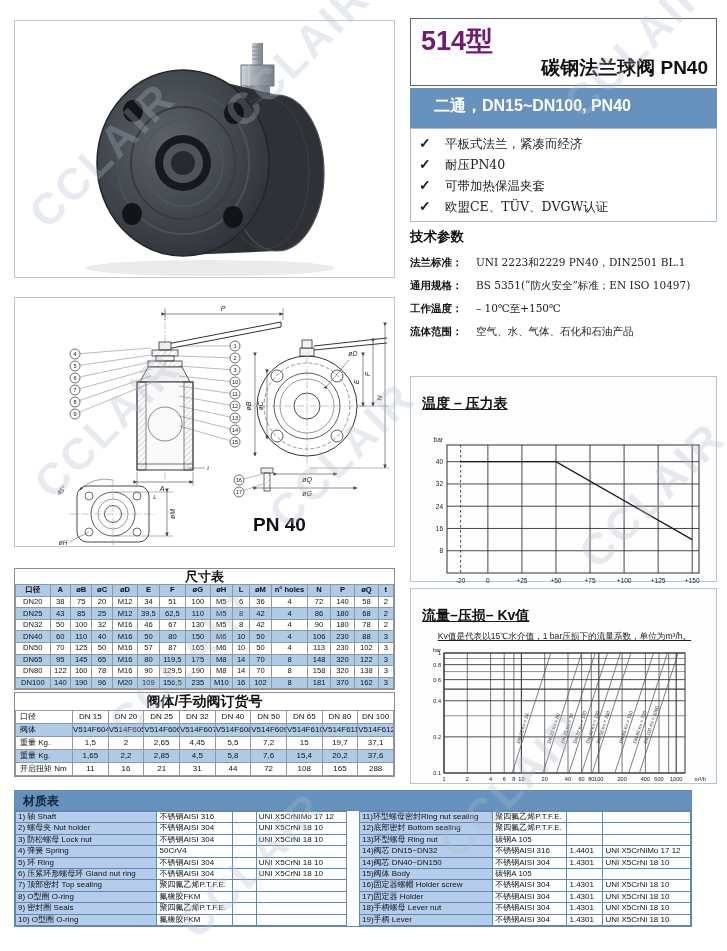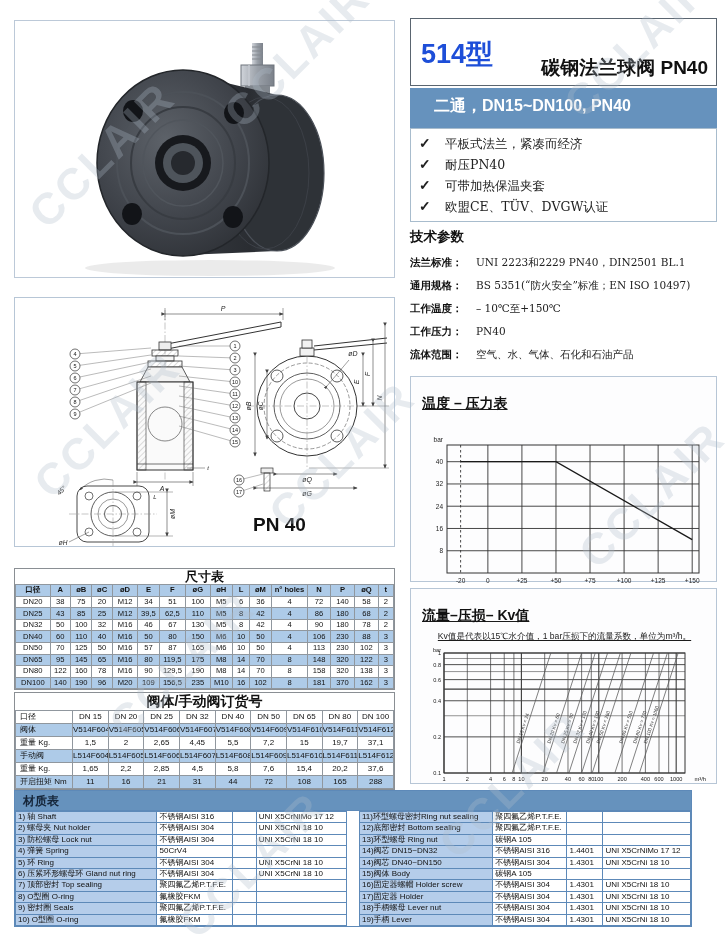--- a/index.html
+++ b/index.html
@@ -5,21 +5,21 @@
   html,body{margin:0;padding:0;background:#ffffff;}
   #page{position:relative;width:727px;height:951px;background:#ffffff;overflow:hidden;
         font-family:"Liberation Sans",sans-serif;color:#1c1c1c;}
   .wm{position:absolute;font-weight:bold;font-size:44px;letter-spacing:3px;
       color:rgba(176,190,202,0.30);transform:rotate(-45deg);pointer-events:none;z-index:6;white-space:nowrap;}
   .panel{position:absolute;background:#fff;border:1px solid #bcc9d8;box-sizing:border-box;z-index:2;}
 
   
   #title-box{position:absolute;left:410px;top:18px;width:307px;height:68px;border:1px solid #5a6570;
              background:#fff;box-sizing:border-box;z-index:2;}
-  #title-box .model{position:absolute;left:10px;top:17px;font-size:27px;font-weight:bold;color:#1d4ed8;}
+  #title-box .model{position:absolute;left:10px;top:4px;font-size:27px;font-weight:bold;color:#701a75;}
   #title-box .product{position:absolute;right:8px;bottom:4px;font-size:19px;font-weight:bold;color:#111;}
   #banner{position:absolute;left:410px;top:88px;width:307px;height:44px;background:#6692bd;
           color:#fff;font-weight:bold;font-size:16px;line-height:36px;padding-left:24px;
           box-sizing:border-box;z-index:2;}
   #features-box{position:absolute;left:410px;top:128px;width:307px;height:94px;border:1px solid #a8bccd;
                 background:#fff;box-sizing:border-box;padding:6px 8px 0 8px;z-index:2;}
   .feat-row{display:flex;align-items:flex-start;margin-bottom:4px;}
   .feat-check{width:26px;flex:none;font-size:14px;font-weight:bold;color:#222;line-height:17px;}
   .feat-text{font-size:12.5px;line-height:17px;color:#222;font-family:"DejaVu Serif",serif;}
   #tech-params{position:absolute;left:410px;top:228px;width:307px;z-index:2;}
@@ -531,32 +531,20 @@
               <td>2</td>
               <td>2,65</td>
               <td>4,45</td>
               <td>5,5</td>
               <td>7,2</td>
               <td>15</td>
               <td>19,7</td>
               <td>37,1</td>
             </tr>
             <tr>
-              <td>手动阀</td>
-              <td>L514F604</td>
-              <td>L514F605</td>
-              <td>L514F606</td>
-              <td>L514F607</td>
-              <td>L514F608</td>
-              <td>L514F609</td>
-              <td>L514F610</td>
-              <td>L514F611</td>
-              <td>L514F612</td>
-            </tr>
-            <tr>
               <td>重量  Kg.</td>
               <td>1,65</td>
               <td>2,2</td>
               <td>2,85</td>
               <td>4,5</td>
               <td>5,8</td>
               <td>7,6</td>
               <td>15,4</td>
               <td>20,2</td>
               <td>37,6</td>
@@ -756,24 +744,20 @@
       <span class="tp-label">法兰标准：</span>
       <span class="tp-value">UNI 2223和2229 PN40，DIN2501 BL.1</span>
     </div>
     <div class="tp-row">
       <span class="tp-label">通用规格：</span>
       <span class="tp-value">BS 5351(“防火安全”标准；EN ISO 10497)</span>
     </div>
     <div class="tp-row">
       <span class="tp-label">工作温度：</span>
       <span class="tp-value">– 10℃至+150℃</span>
-    </div>
-    <div class="tp-row">
-      <span class="tp-label">工作压力：</span>
-      <span class="tp-value">PN40</span>
     </div>
     <div class="tp-row">
       <span class="tp-label">流体范围：</span>
       <span class="tp-value">空气、水、气体、石化和石油产品</span>
     </div>
   </div>
 
   <div class="chart-box" id="temp-box">
     <div class="chart-title">温度 – 压力表</div>
     <svg id="temp-svg" width="287" height="160" viewBox="0 0 287 160" style="margin-top:14px">

